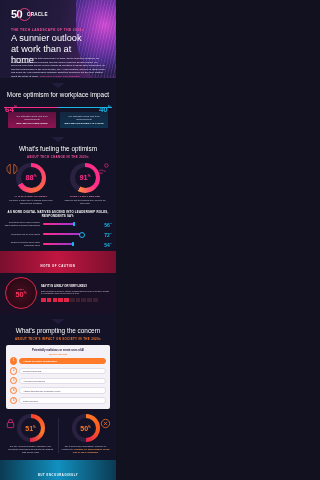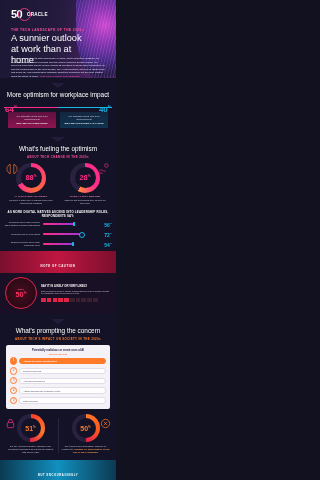--- a/index.html
+++ b/index.html
@@ -174,21 +174,21 @@
       </div>
       <div class="dwrap">
         <span class="ico ico-r">
           <svg viewBox="0 0 24 24" fill="none" stroke="#ff2d8a" stroke-width="1.3">
             <circle cx="16" cy="6" r="3"></circle>
               <path d="M3 16c2-3 6-3 8-1l4 1M3 19h7"></path>
           </svg>
         </span>
         <div class="donut pink" style="background:conic-gradient(#ff2d8a 0deg,#ff2d8a 130deg,#ff8a3d 209deg,#2a2140 209deg 360deg);">
           <div class="hole">
-            <span class="dval"><span>28</span><sup>%</sup></span>
+            <span class="dval"><span>91</span><sup>%</sup></span>
           </div>
         </div>
         <div class="dcap">THINK IT WILL BECOME</div>
         <div class="dsub">easier to get the training they need to do their jobs</div>
       </div>
     </div>
   </div>
 
   <div class="sec3">
     <div class="h3">AS MORE DIGITAL NATIVES ASCEND INTO LEADERSHIP ROLES, RESPONDENTS SAY:</div>

